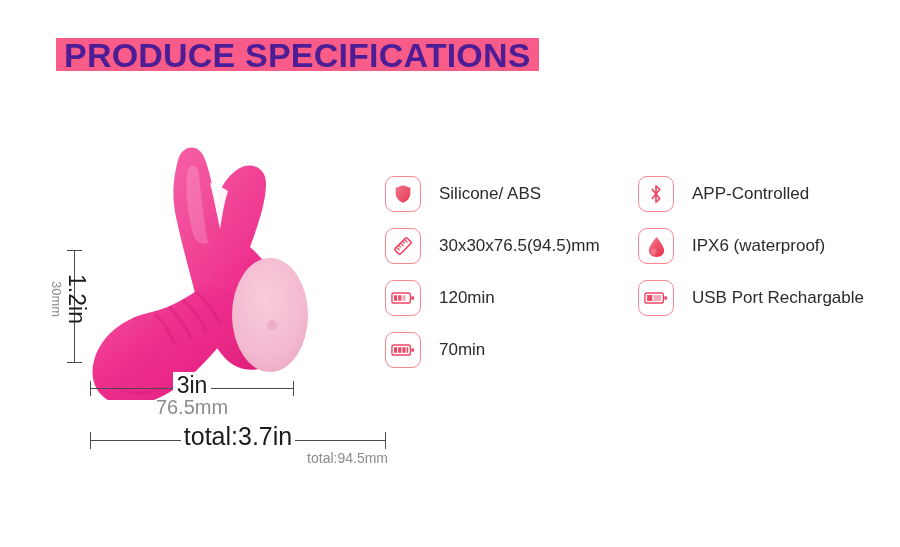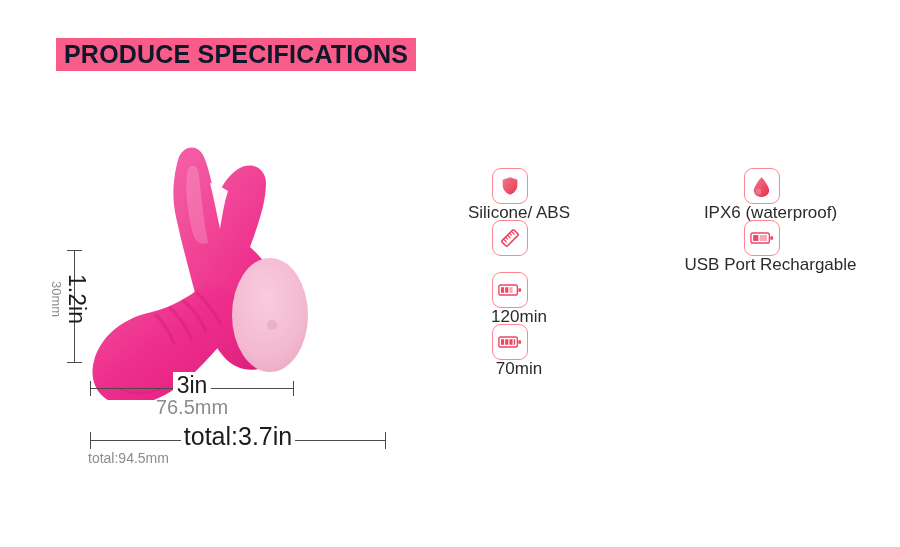--- a/index.html
+++ b/index.html
@@ -15,22 +15,22 @@
   #title-banner {
     position: absolute;
     left: 56px; top: 38px;
     height: 33px;
     padding: 0 8px 0 8px;
     background: #fa5c8a;
     display: flex;
     align-items: center;
   }
   #title-banner .title-text {
-    color: #0f172a;
-    font-size: 25px;
+    color: #4c1d95;
+    font-size: 34px;
     font-weight: bold;
     letter-spacing: 0.2px;
     line-height: 1;
     white-space: nowrap;
   }
 
   
   #product-figure {
     position: absolute;
     left: 70px; top: 125px;
@@ -96,35 +96,34 @@
     position: absolute; top: 6px; width: 1px; height: 17px; background: #4a4a4a;
   }
   #dim-total .cap-l { left: 2px; }
   #dim-total .cap-r { left: 297px; }
   #dim-total .h-in {
     position: absolute; left: 0; top: -2px; width: 300px; text-align: center;
     font-size: 25px; color: #1c1c1c; line-height: 1;
   }
   #dim-total .h-in span { background: #ffffff; padding: 0 3px; text-align: center; }
   #dim-total .h-mm {
-    position: absolute; left: 0; top: 25px; width: 300px; text-align: left;
+    position: absolute; left: 0; top: 25px; width: 300px; text-align: right;
     font-size: 14px; color: #8c8c8c; line-height: 1;
   }
 
   
   #specs { position: absolute; left: 385px; top: 168px; width: 500px; }
   .spec-col { position: absolute; top: 0; }
   #spec-col-left  { left: 0px;   width: 250px; }
   #spec-col-right { left: 253px; width: 247px; }
 
   .spec-row {
     display: flex;
     align-items: center;
     height: 52px;
-    flex-direction: column;
   }
   .spec-icon {
     width: 36px; height: 36px;
     border: 1.6px solid #f8878f;
     border-radius: 9px;
     display: flex; align-items: center; justify-content: center;
     flex: 0 0 36px;
   }
   .spec-icon svg { display: block; }
   .spec-label {
@@ -260,20 +259,21 @@
             <g stroke="#ef4664" stroke-width="1.3" stroke-linecap="round">
               <line x1="6.6" y1="8.6" x2="6.6" y2="12"></line>
               <line x1="9.4" y1="8.6" x2="9.4" y2="10.8"></line>
               <line x1="12.2" y1="8.6" x2="12.2" y2="12"></line>
               <line x1="15" y1="8.6" x2="15" y2="10.8"></line>
               <line x1="17.7" y1="8.6" x2="17.7" y2="12"></line>
             </g>
           </g>
         </svg>
       </div>
+      <span class="spec-label">30x30x76.5(94.5)mm</span>
     </div>
 
 
     <div class="spec-row">
       <div class="spec-icon">
         <svg width="24" height="16" viewBox="0 0 26 14">
           <rect x="1" y="1.6" width="20" height="10.8" rx="2" fill="none" stroke="#ef4664" stroke-width="1.5"></rect>
           <rect x="22" y="5" width="3" height="4" rx="1" fill="#ef4664"></rect>
           <rect x="3.2" y="4" width="3.4" height="6" fill="#ef4664"></rect>
           <rect x="7.8" y="4" width="3.4" height="6" fill="#ef4664"></rect>
@@ -294,20 +294,28 @@
           <rect x="17" y="4" width="1.6" height="6" fill="#ef4664"></rect>
         </svg>
       </div>
       <span class="spec-label">70min</span>
     </div>
 
   </div>
 
   <div class="spec-col" id="spec-col-right">
 
+    <div class="spec-row">
+      <div class="spec-icon">
+        <svg width="22" height="22" viewBox="0 0 24 24" fill="none" stroke="#ef4664" stroke-width="1.8" stroke-linecap="round" stroke-linejoin="round">
+          <path d="M8 7 L16 17 L12 21 V3 L16 7 L8 17"></path>
+        </svg>
+      </div>
+      <span class="spec-label">APP-Controlled</span>
+    </div>
 
     <div class="spec-row">
       <div class="spec-icon">
         <svg width="21" height="23" viewBox="0 0 22 24">
           <defs>
               <linearGradient id="gDrop" x1="0" y1="0" x2="0.8" y2="1">
             <stop offset="0%" stop-color="#f4798f"></stop>
                 <stop offset="100%" stop-color="#e8344f"></stop>
           </linearGradient>
             </defs>

